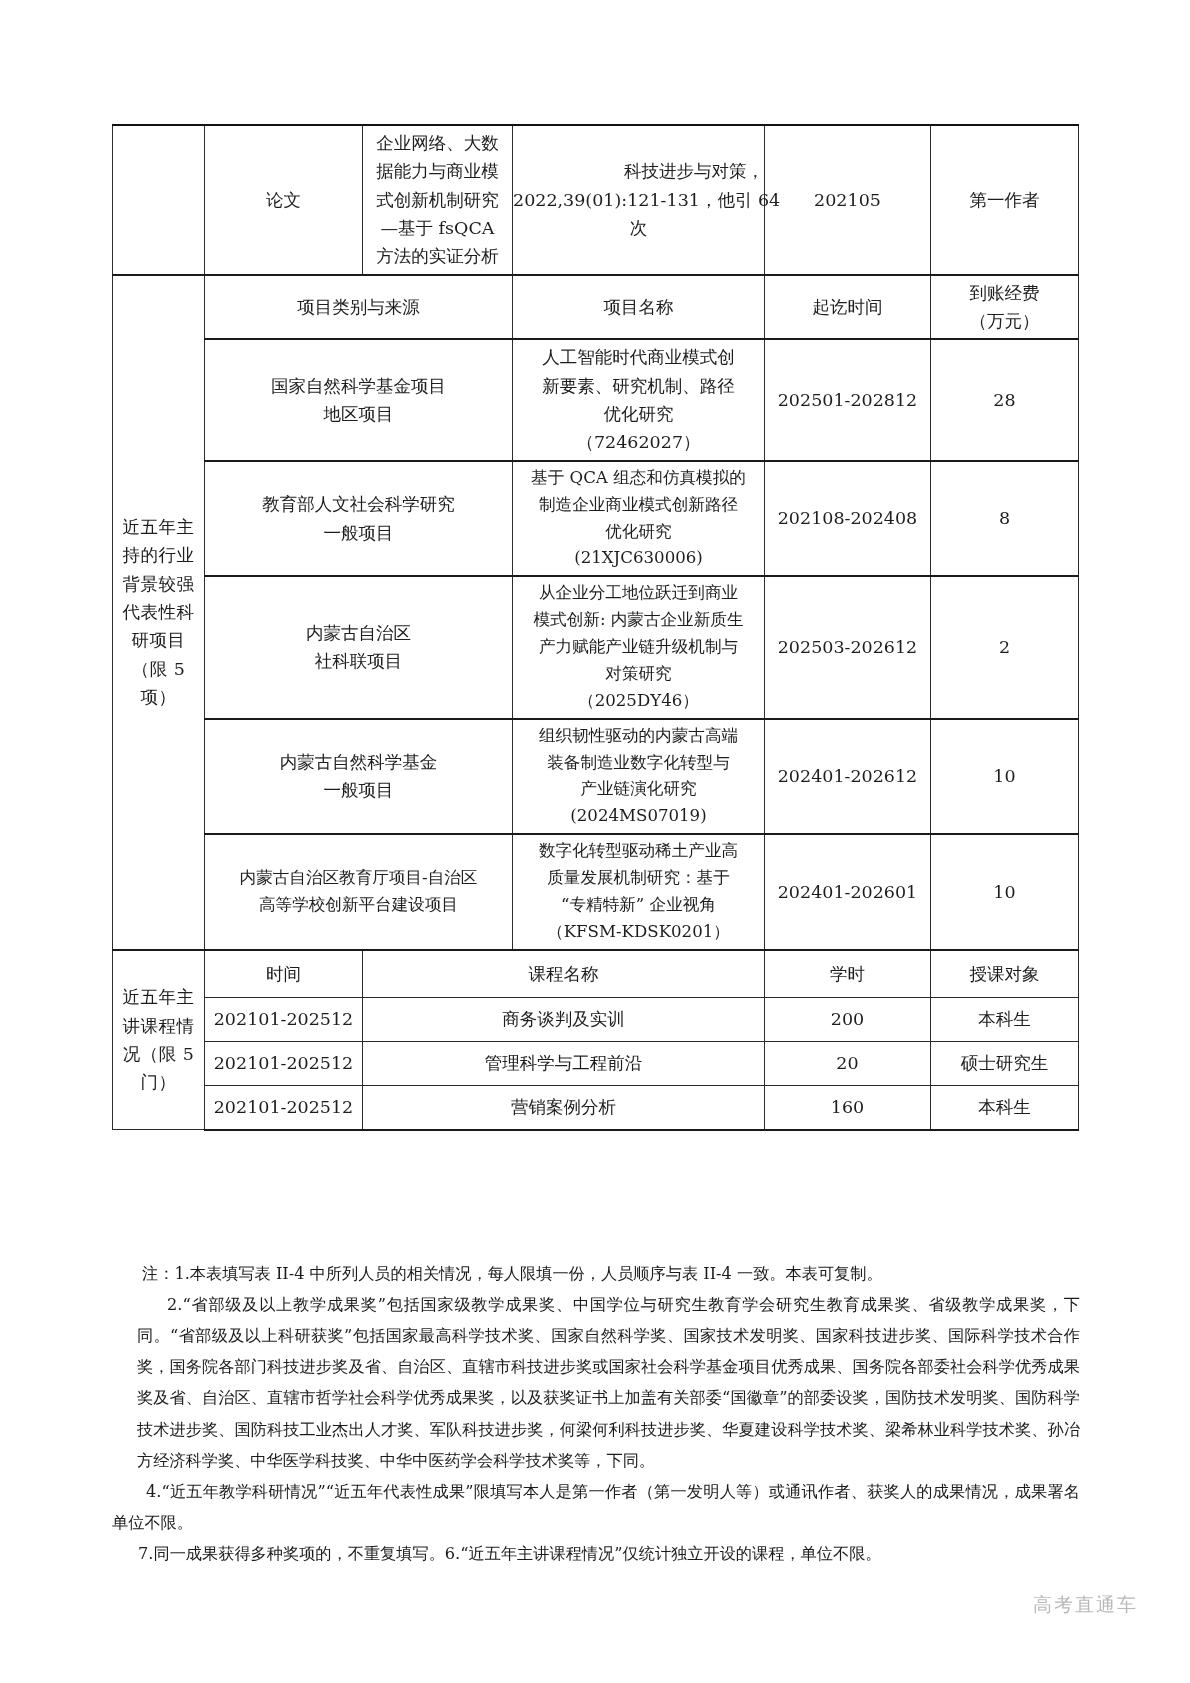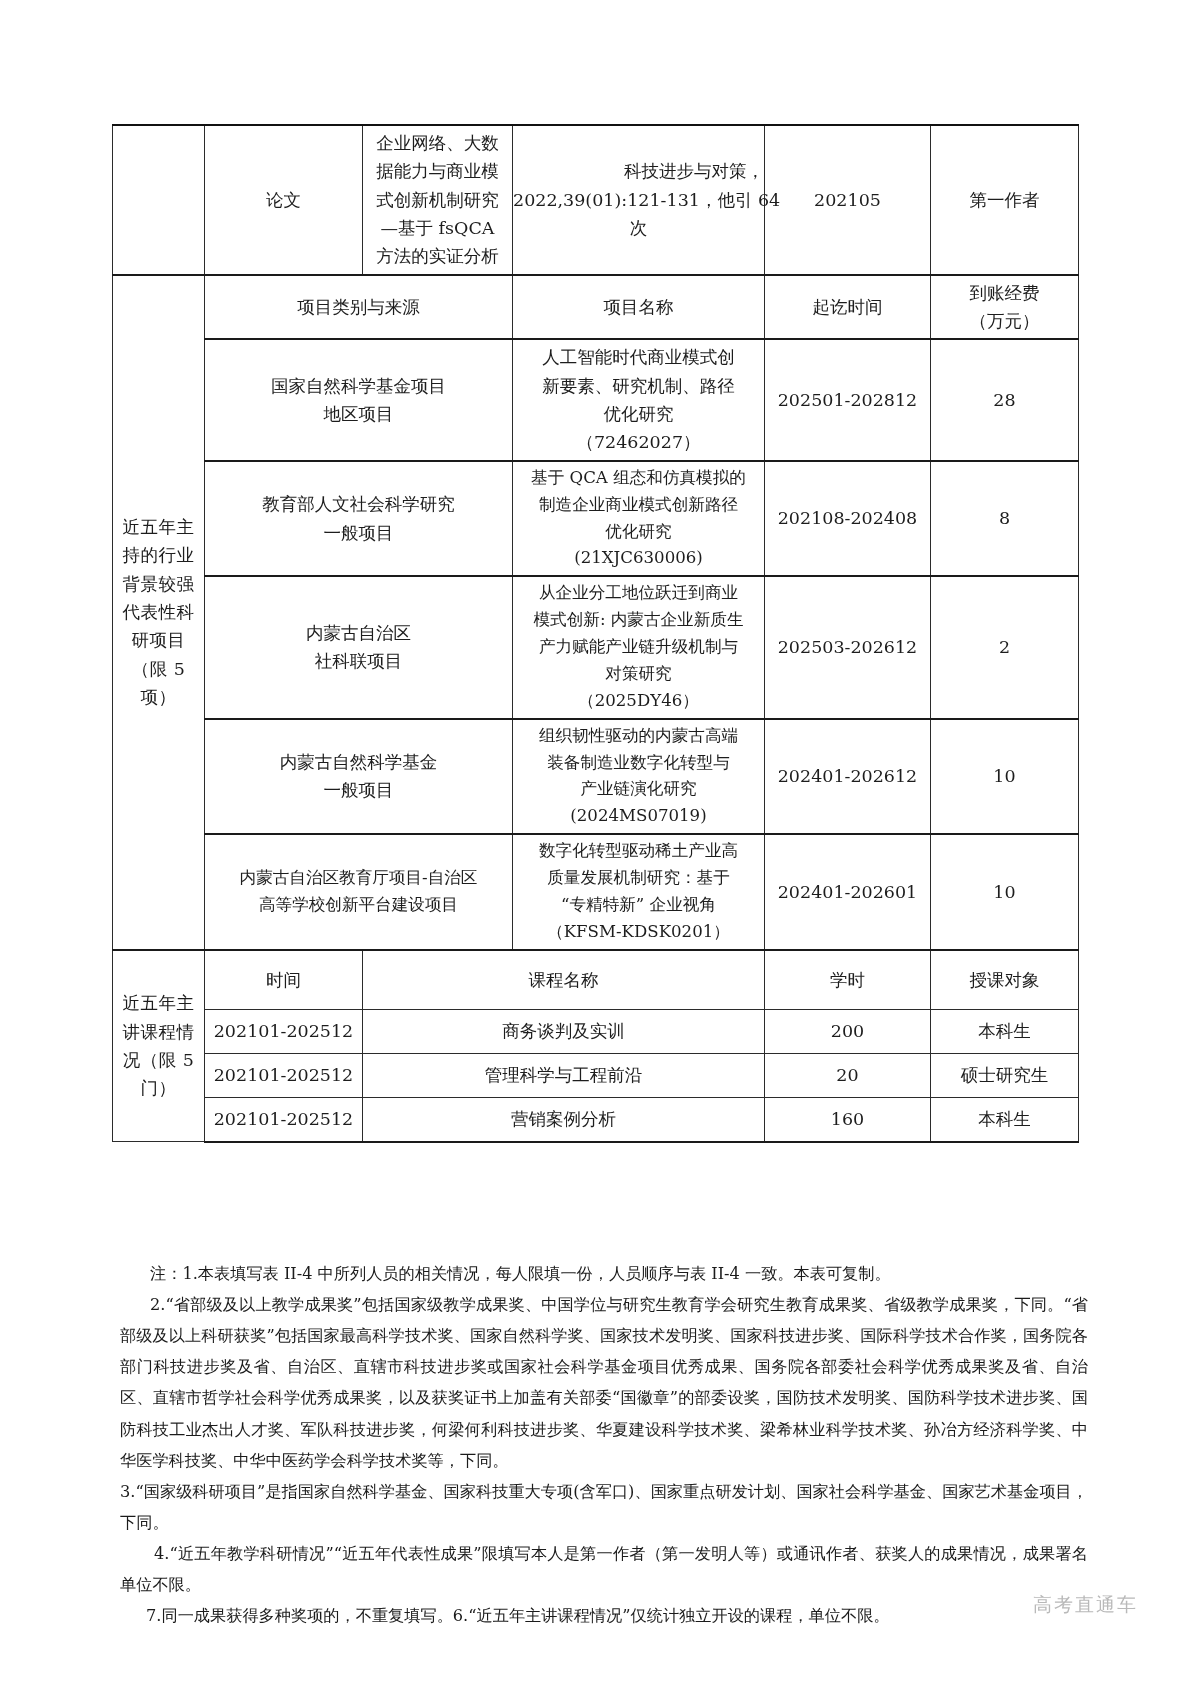--- a/index.html
+++ b/index.html
@@ -57,31 +57,31 @@
     font-size: 17.5px;
     line-height: 1.78;
     letter-spacing: 0.5px;
     margin-left: 39px;
   }
   .num { font-family: "DejaVu Serif", "Liberation Serif", serif; }
   .tight { line-height: 1.58; }
 
   .notes {
     position: absolute;
-    left: 120px;
+    left: 112px;
     top: 1258px;
     width: 968px;
     font-size: 16.2px;
     line-height: 1.92;
     color: #1b1b1b;
     font-family: "DejaVu Serif", "Liberation Serif", serif;
   }
   .notes p { margin: 0; text-align: justify; }
   .notes .n1 { text-indent: 30px; }
-  .notes .n2 { text-indent: 30px; }
+  .notes .n2 { text-indent: 30px; margin-left: 25px; }
   .notes .n3 { text-indent: 0px; }
   .notes .n4 { text-indent: 34px; }
   .notes .n5 { text-indent: 26px; }
 
   .pagenum {
     position: absolute;
     left: 0; right: 0;
     top: 1487px;
     text-align: center;
     font-size: 17px;
@@ -229,21 +229,21 @@
         <td class="sec-line num">10</td>
       </tr>
 
       <tr>
         <td class="sec-line vlabel" rowspan="4">
           <div>近五年主</div>
           <div>讲课程情</div>
           <div>况（限 5</div>
           <div>门）</div>
         </td>
-        <td class="sec-line" colspan="1" style="height:60px">时间</td>
+        <td class="sec-line" colspan="1" style="height:48px">时间</td>
         <td class="sec-line" colspan="2">课程名称</td>
         <td class="sec-line">学时</td>
         <td class="sec-line">授课对象</td>
       </tr>
 
       <tr>
         <td class="num" style="height:44px">202101-202512</td>
         <td colspan="2">商务谈判及实训</td>
         <td class="num">200</td>
         <td>本科生</td>
@@ -263,20 +263,19 @@
         <td class="sec-bottom">本科生</td>
       </tr>
 
     </tbody>
       </table>
   </div>
 
   <div class="notes">
     <p class="n1">注：1.本表填写表 II-4 中所列人员的相关情况，每人限填一份，人员顺序与表 II-4 一致。本表可复制。</p>
     <p class="n2">2.“省部级及以上教学成果奖”包括国家级教学成果奖、中国学位与研究生教育学会研究生教育成果奖、省级教学成果奖，下同。“省部级及以上科研获奖”包括国家最高科学技术奖、国家自然科学奖、国家技术发明奖、国家科技进步奖、国际科学技术合作奖，国务院各部门科技进步奖及省、自治区、直辖市科技进步奖或国家社会科学基金项目优秀成果、国务院各部委社会科学优秀成果奖及省、自治区、直辖市哲学社会科学优秀成果奖，以及获奖证书上加盖有关部委“国徽章”的部委设奖，国防技术发明奖、国防科学技术进步奖、国防科技工业杰出人才奖、军队科技进步奖，何梁何利科技进步奖、华夏建设科学技术奖、梁希林业科学技术奖、孙冶方经济科学奖、中华医学科技奖、中华中医药学会科学技术奖等，下同。</p>
-    <p class="n3">3.“国家级科研项目”是指国家自然科学基金、国家科技重大专项(含军口)、国家重点研发计划、国家社会科学基金、国家艺术基金项目，下同。</p>
     <p class="n4">4.“近五年教学科研情况”“近五年代表性成果”限填写本人是第一作者（第一发明人等）或通讯作者、获奖人的成果情况，成果署名单位不限。</p>
     <p class="n5">7.同一成果获得多种奖项的，不重复填写。6.“近五年主讲课程情况”仅统计独立开设的课程，单位不限。</p>
   </div>
 
   <div class="watermark">高考直通车</div>
 
 </div>
 
 </body></html>

